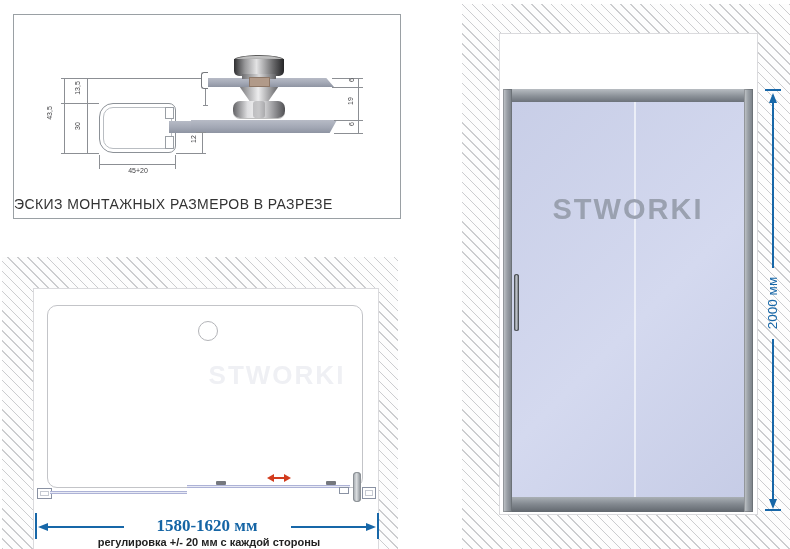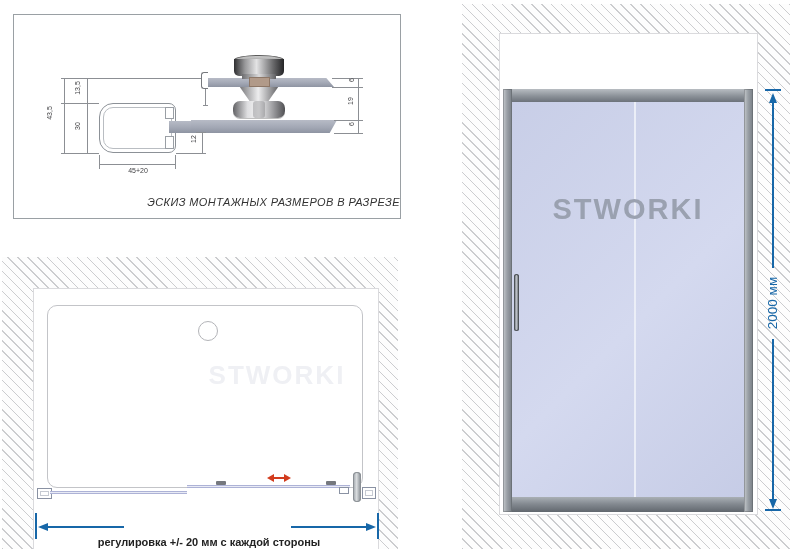--- a/index.html
+++ b/index.html
@@ -31,22 +31,22 @@
   .cone { position:absolute; left:225px; top:72px; width:40px; height:15px;
             clip-path:polygon(2% 0,98% 0,72% 100%,28% 100%);
             background:linear-gradient(90deg,#737376,#ededee 48%,#5f5f62); }
   .wheel { position:absolute; left:219px; top:86px; width:52px; height:17px; border-radius:7px;
             background:linear-gradient(90deg,#626265,#dfdfe1 28%,#f4f4f5 50%,#a0a0a3 76%,#505053);
             box-shadow:0 1px 0 rgba(0,0,0,.25); }
   .wheelgroove { position:absolute; left:20px; top:0; width:12px; height:100%;
             background:rgba(40,40,45,.22); border-radius:3px; }
   .clipbracket { position:absolute; left:187px; top:57px; width:7px; height:17px;
             border:1.3px solid #77797d; border-right:none; border-radius:3px 0 0 3px; background:#fff; }
-  .caption1 { position:absolute; left:0; top:181px; width:100%; text-align:right;
-            font-size:11px; letter-spacing:.4px; color:#333;font-style:italic; }
+  .caption1 { position:absolute; left:0; top:181px; width:100%; text-align:left;
+            font-size:14px; letter-spacing:.4px; color:#333; }
   
   .panel2 { position:absolute; left:2px; top:257px; width:396px; height:292px; }
   .niche2 { position:absolute; left:31px; top:31px; width:346px; height:261px; background:#fff;
             border-left:1px solid #dadadd; border-top:1px solid #dadadd; border-right:1px solid #dadadd; }
   .tray { position:absolute; left:45px; top:48px; width:316px; height:183px;
             border:1px solid #c3c4c8; border-radius:10px; background:#fff; }
   .drain { position:absolute; left:196px; top:64px; width:20px; height:20px; border-radius:50%;
             border:1px solid #b3b4b8; background:#fff; }
   .wm2 { position:absolute; left:155px; top:103px; width:240px; text-align:center;
             font-size:26px; font-weight:bold; letter-spacing:2px; color:#eff0f4; }
@@ -173,20 +173,21 @@
     <div class="capsule"></div>
     <div class="wallprof" style="left:337px;top:230px;width:10px;height:7px;"></div>
     <div class="wallprof" style="left:360px;top:230px;width:14px;height:12px;">
         <div class="inner"></div>
       </div>
 
     <div class="dimblue" style="left:33px;top:256px;width:2px;height:26px;"></div>
     <div class="dimblue" style="left:375px;top:256px;width:2px;height:26px;"></div>
     <div class="arr" style="left:36px;top:266px;border-top:4px solid transparent;border-bottom:4px solid transparent;border-right:10px solid #1767a8;"></div>
     <div class="dimblue" style="left:46px;top:269px;width:76px;height:2px;"></div>
+    <div class="dimtext-h">1580-1620 мм</div>
     <div class="dimblue" style="left:289px;top:269px;width:76px;height:2px;"></div>
     <div class="arr" style="left:364px;top:266px;border-top:4px solid transparent;border-bottom:4px solid transparent;border-left:10px solid #1767a8;"></div>
 
     <div class="note2">регулировка +/- 20 мм с каждой стороны</div>
   </section>
 
   <section class="panel3">
     <div class="hatch" style="left:0;top:0;width:328px;height:545px;"></div>
     <div class="niche3"></div>
 

